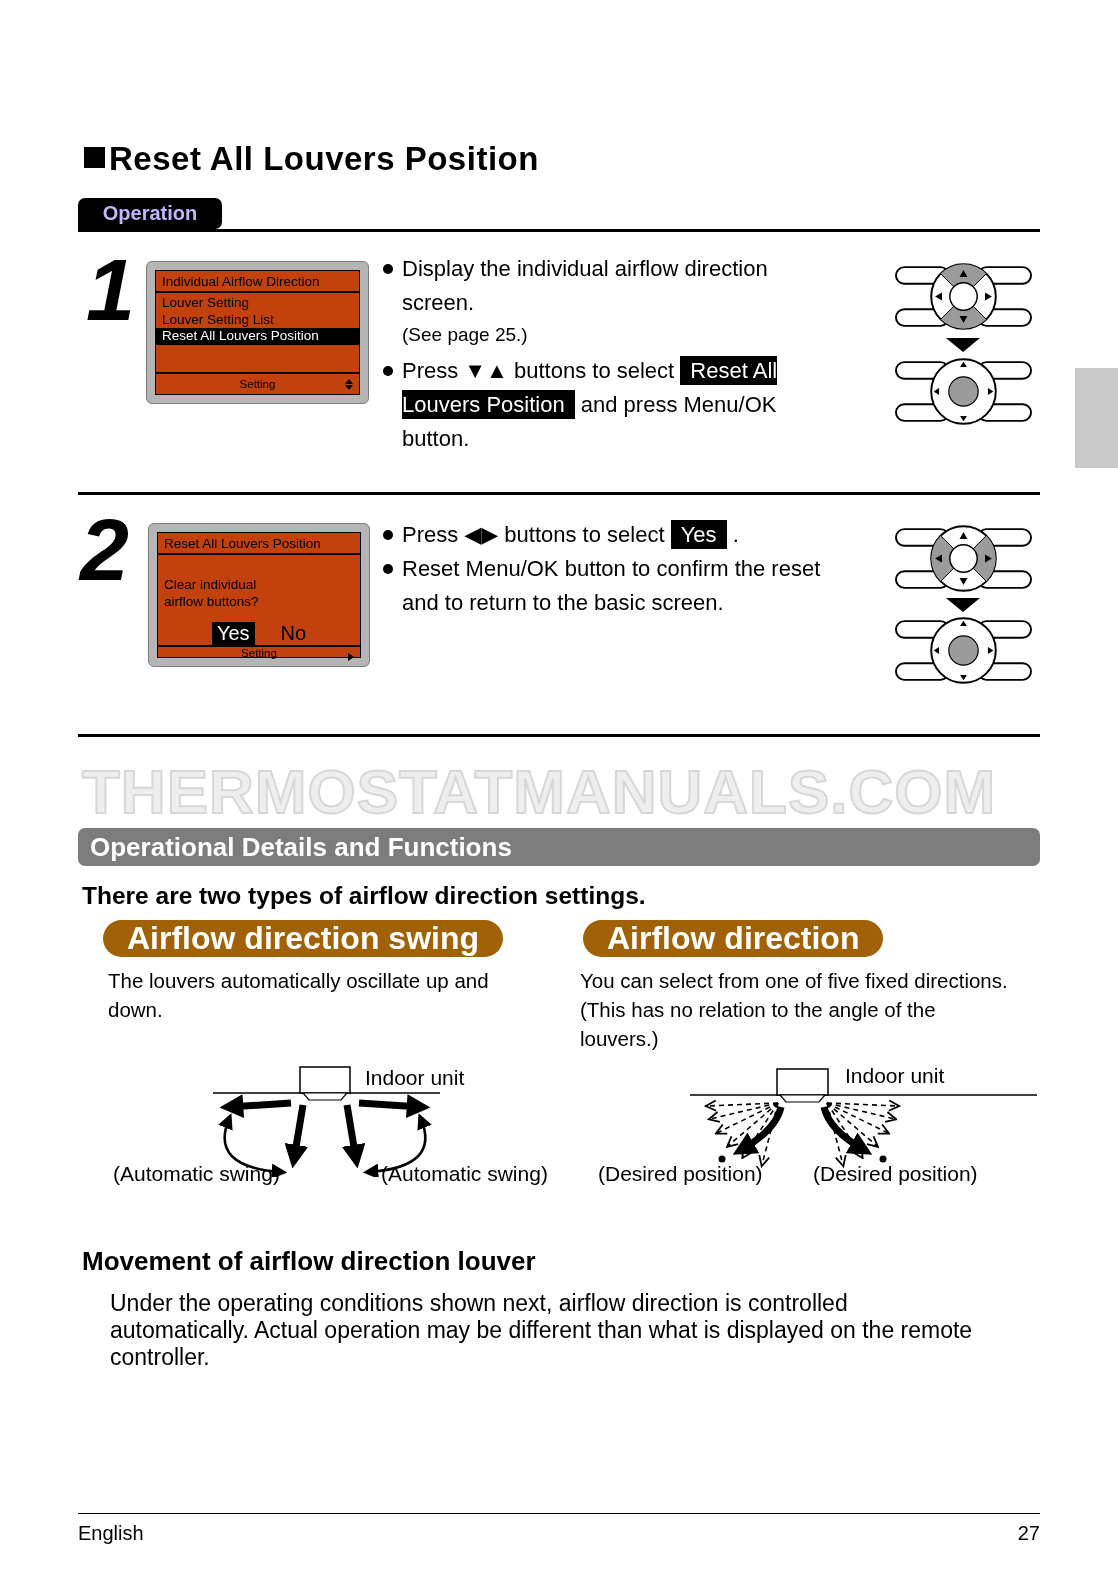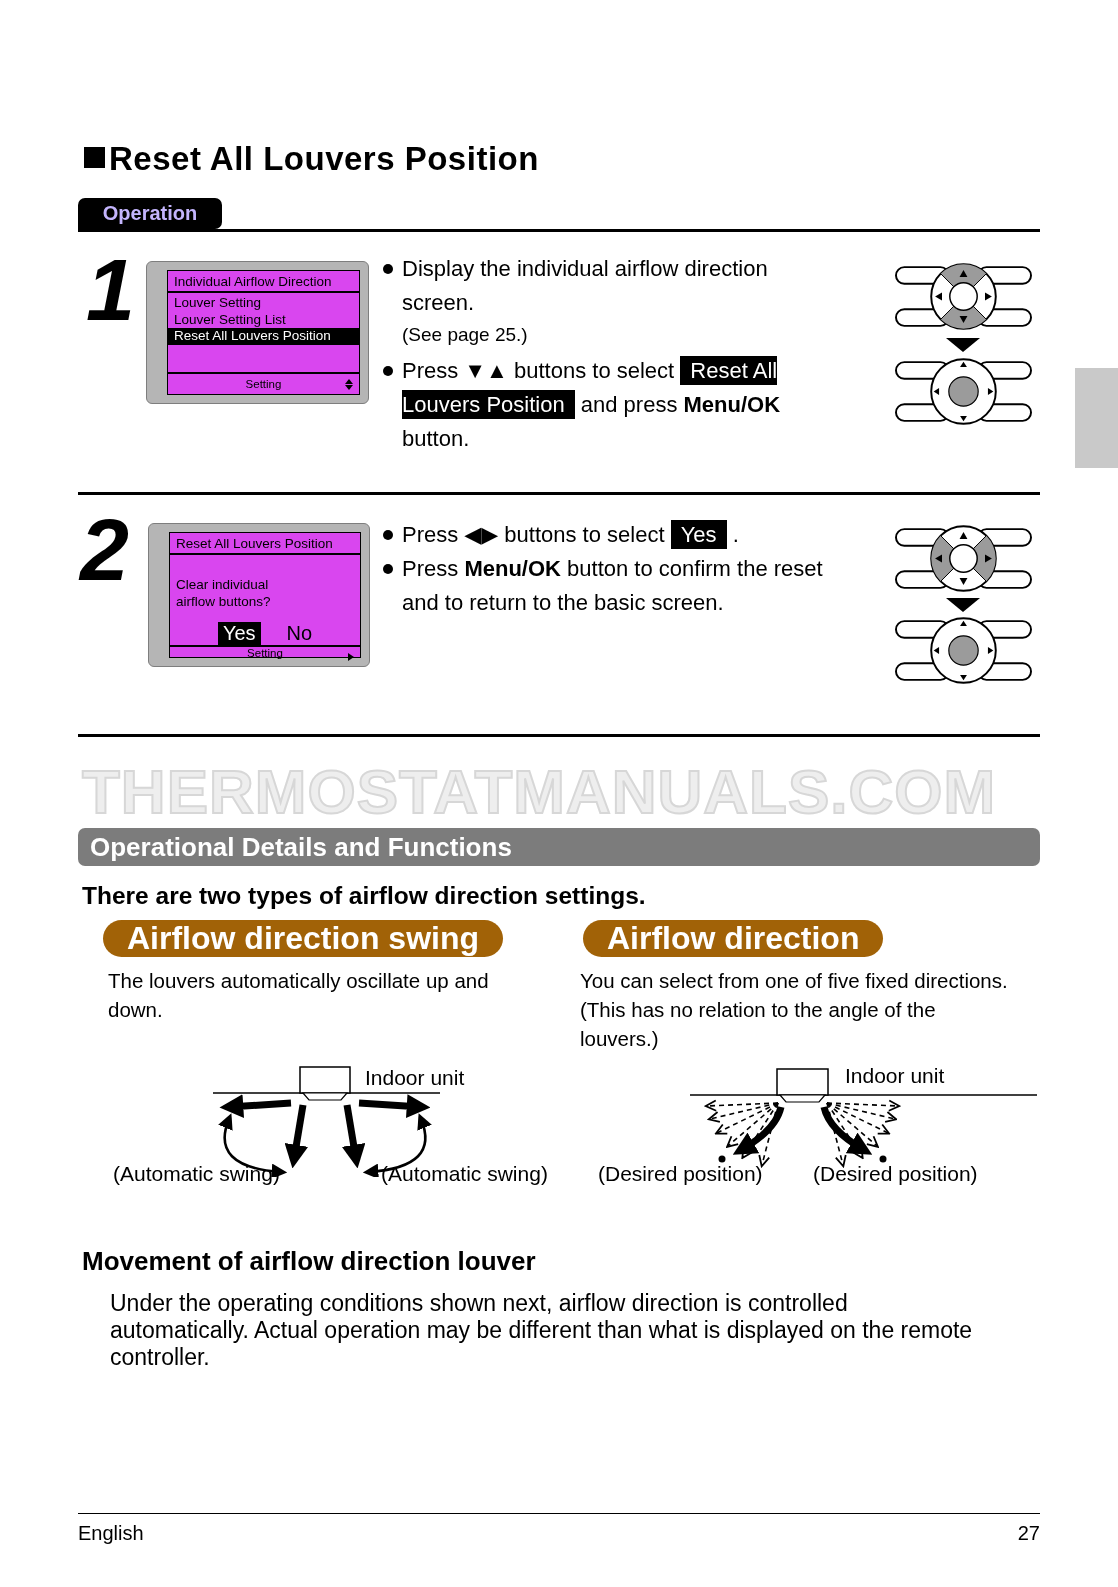--- a/index.html
+++ b/index.html
@@ -15,22 +15,22 @@
   
   .op-rule{left:78px;top:198px;width:962px;height:31px;border-bottom:3px solid #000;}
   .op-badge{left:0;top:0;height:31px;min-width:120px;padding:0 12px;background:#000;color:#c4b5fd;
             border-radius:7px 7px 7px 0;font-size:20px;font-weight:bold;line-height:30px;text-align:center;}
 
   
   .step-num{font-size:88px;font-style:italic;font-weight:bold;line-height:88px;}
 
   
   .screen{background:#b5b5b5;border:1px solid #7e7e7e;border-radius:6px;}
-  .screen-inner{position:absolute;left:8px;right:8px;top:8px;bottom:8px;background:#d946ef;
-                border:1.5px solid #000;display:flex;flex-direction:column;margin-left:12px;}
+  .screen-inner{position:absolute;left:8px;right:8px;top:8px;bottom:8px;background:#c2410c;
+                border:1.5px solid #000;display:flex;flex-direction:column;}
   .scr-head{font-size:13.5px;padding:3px 6px 2px 6px;border-bottom:2px solid #000;}
   .scr-list{flex:1;padding-top:2px;font-size:13.5px;}
   .scr-item{padding:0 6px;line-height:16.5px;white-space:nowrap;}
   .scr-item.sel{background:#000;color:#fff;}
   .scr-msg{font-size:13.5px;line-height:17px;padding:21px 6px 0 6px;}
   .scr-opts{display:flex;justify-content:center;gap:26px;font-size:20px;margin-top:12px;}
   .scr-yes{background:#000;color:#fff;padding:0 5px;}
   .scr-foot{border-top:2px solid #000;height:20px;display:flex;align-items:center;
             justify-content:center;font-size:11.5px;position:relative;}
   .scr-foot .ficon{position:absolute;right:6px;top:0;height:20px;display:flex;
@@ -39,21 +39,21 @@
   .tri-down{width:0;height:0;border-left:4px solid transparent;border-right:4px solid transparent;border-top:5px solid #000;}
   .tri-right{width:0;height:0;border-top:4.5px solid transparent;border-bottom:4.5px solid transparent;border-left:6px solid #000;}
 
   
   .instr{font-size:22px;line-height:34px;}
   .brow{display:flex;}
   .dot{width:10px;height:10px;border-radius:50%;background:#000;margin:12px 9px 0 0;flex:none;}
   .btext{flex:1;}
   .note{font-size:19px;line-height:26px;margin:2px 0 6px 19px;}
   .hl{background:#000;color:#fff;padding:2px 10px;}
-  .bold{font-weight:bold;margin-top:44px;}
+  .bold{font-weight:normal;margin-top:44px;}
 
   
   .big-tri-down{width:0;height:0;border-left:17px solid transparent;border-right:17px solid transparent;
                 border-top:14px solid #000;}
 
   
   .rule3{height:3px;background:#000;}
 
   
   .watermark{left:82px;top:756px;width:960px;font-size:62px;font-weight:bold;letter-spacing:1px;
@@ -222,21 +222,21 @@
       <span class="dot"></span>
       <div class="btext">
         <span>Press ◀▶ buttons to select</span>
         <span class="hl">Yes</span>
         <span>.</span>
       </div>
     </div>
     <div class="brow">
       <span class="dot"></span>
       <div class="btext">
-        <span>Press</span>
+        <span>Reset</span>
         <span class="bold">Menu/OK</span>
         <span>button to confirm the reset and to return to the basic screen.</span>
       </div>
     </div>
   </div>
 
   <div class="abs" style="left:895px;top:521px;">
     <svg width="137" height="75" viewBox="0 0 140 76">
       <g stroke="#000" stroke-width="2" fill="#fff">
         <rect x="1" y="8" width="54" height="17" rx="8.5"></rect>

